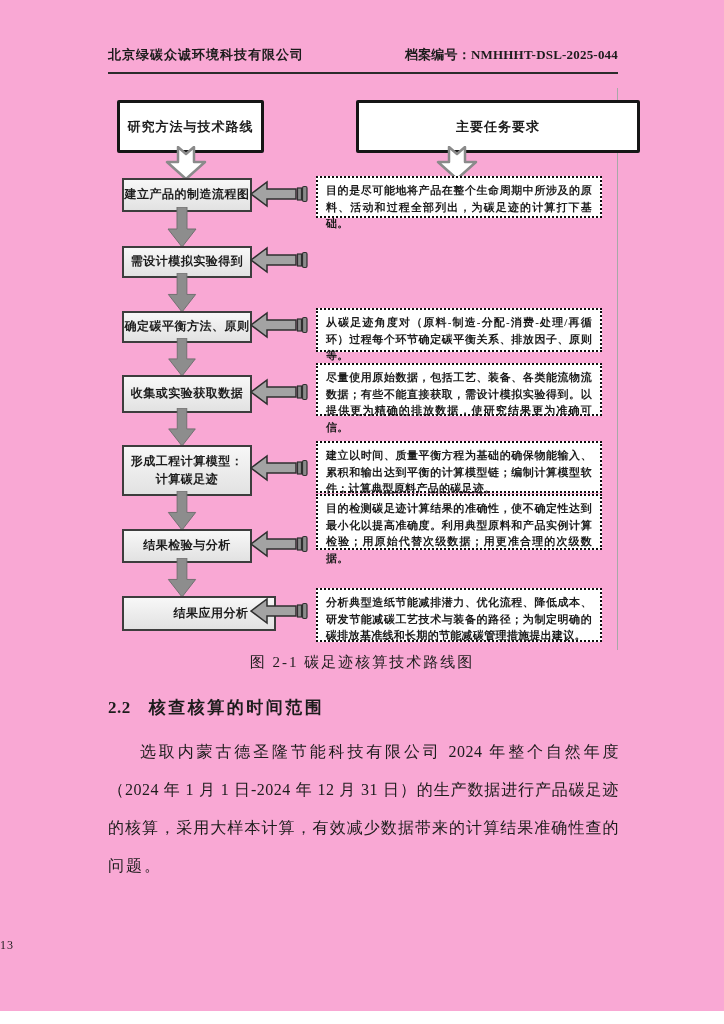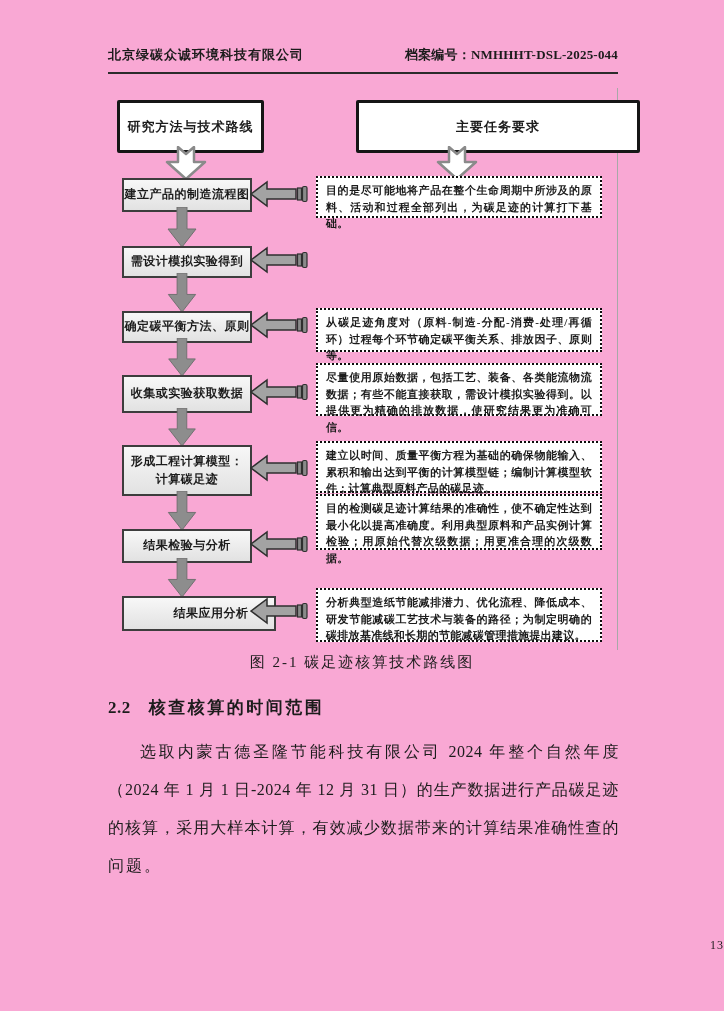--- a/index.html
+++ b/index.html
@@ -34,21 +34,21 @@
   }
   .arr{position:absolute;}
   
   .caption{position:absolute;left:0;top:653px;width:724px;text-align:center;font-size:15px;letter-spacing:2px;}
   .h2{position:absolute;left:108px;top:696px;width:510px;font-size:17px;font-weight:700;letter-spacing:2.5px;}
   .h2 .num{letter-spacing:0.5px;margin-right:18px;}
   .body{position:absolute;left:108px;top:733px;width:511px;font-size:16px;line-height:38px;word-break:break-all;}
   .bl{text-align:justify;text-align-last:justify;letter-spacing:0.5px;}
   .bl.first{text-indent:2em;}
   .bl.last{text-align:left;text-align-last:left;letter-spacing:2px;}
-  .pageno{position:absolute;left:0;top:938px;width:724px;text-align:right;font-size:12px;letter-spacing:1px;}
+  .pageno{position:absolute;left:0;top:938px;width:724px;text-align:left;font-size:12px;letter-spacing:1px;}
 </style>
 </head>
 <body>
 
 <div class="page">
 
   <div class="hdr">
     <span>北京绿碳众诚环境科技有限公司</span>
     <span class="hdr-right"><span>档案编号：</span><span>NMHHHT-DSL-2025-044</span></span>
   </div>

